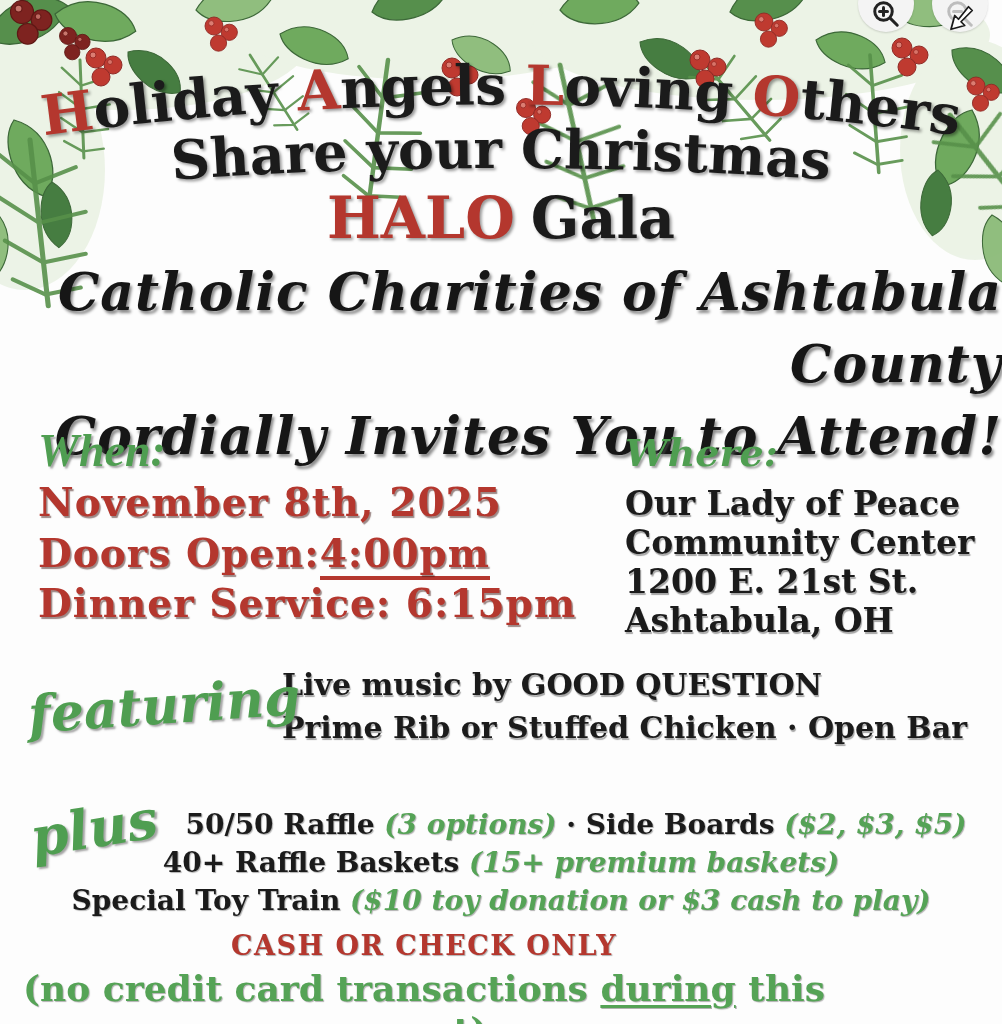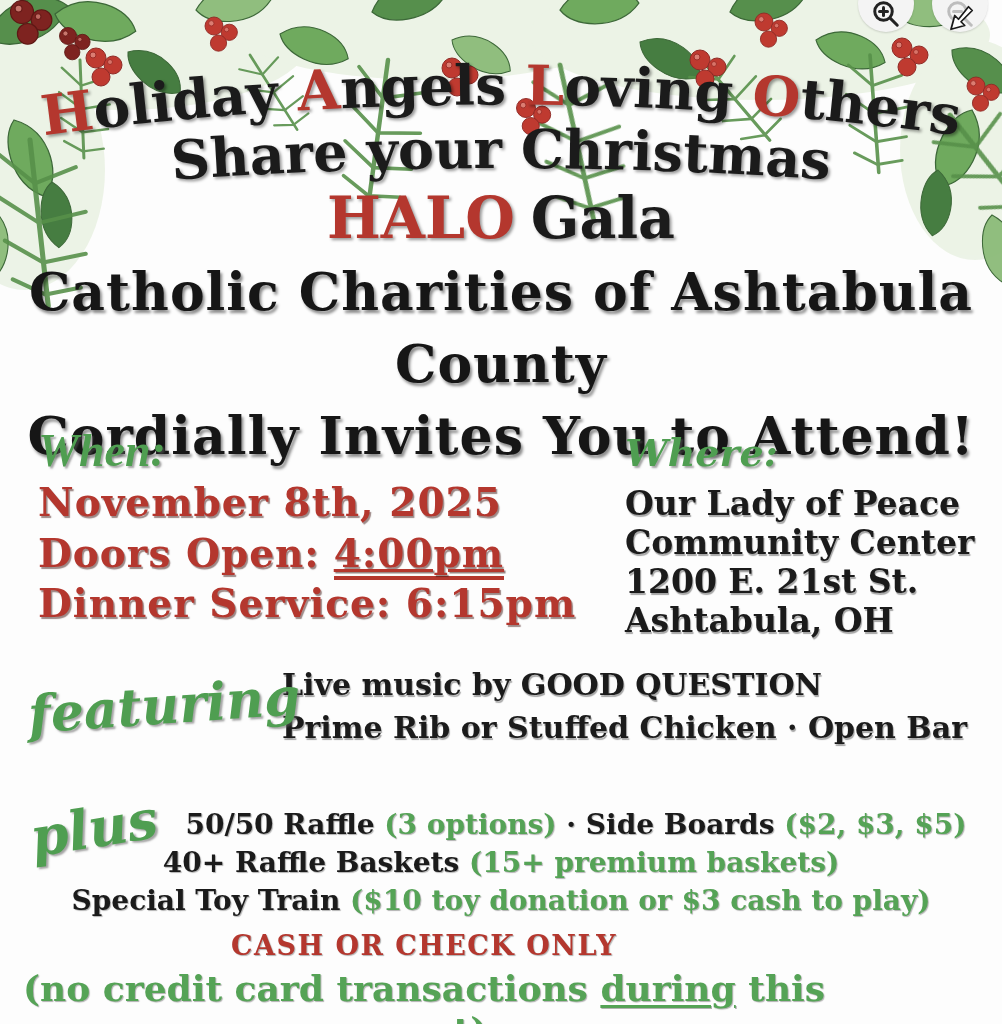--- a/index.html
+++ b/index.html
@@ -25,53 +25,53 @@
   .collapse{position:absolute;top:2px;right:24px;width:34px;height:34px;cursor:pointer;background:none;border:none;}
 
   
   .title-svg{position:absolute;top:46px;left:0;}
   .arc-text{font-family:"DejaVu Serif",serif;font-weight:bold;}
   .t-black{fill:var(--black);}
   .t-red{fill:var(--red);}
   .title-shadow{filter:drop-shadow(2px 2px 1.5px rgba(0,0,0,.4));}
 
   
-  .invite{position:absolute;top:256px;left:0;width:1002px;text-align:center;
-          font-weight:bold;font-size:52px;line-height:1.38;color:#161616;
+  .invite{position:absolute;top:256px;left:0;width:1002px;text-align:right;
+          font-style:italic;font-weight:bold;font-size:52px;line-height:1.38;color:#161616;
           text-shadow:2px 3px 3px rgba(0,0,0,.45);letter-spacing:1px;}
 
   .script{font-style:italic;font-weight:bold;color:var(--green);
           text-shadow:2px 2px 2px rgba(90,90,90,.55);}
 
   
   .when{position:absolute;left:38px;top:424px;}
   .when .script{font-size:46px;margin-bottom:0;font-family:Liberation Serif, serif;}
   .red-line{color:var(--red);font-weight:bold;font-size:39px;line-height:1.3;
             letter-spacing:1px;text-shadow:1.5px 1.5px 1px rgba(60,20,15,.5);white-space:nowrap;}
-  .u-red{border-bottom:4px solid var(--red);padding-bottom:0px;margin-left:14px;text-decoration:underline;}
+  .u-red{border-bottom:4px solid var(--red);padding-bottom:0px;}
 
   .where{position:absolute;left:625px;top:430px;}
   .where .script{font-size:38px;margin-bottom:10px;}
   .blk-line{color:var(--black);font-weight:bold;font-size:33px;line-height:1.18;
             text-shadow:1px 1.5px 1px rgba(0,0,0,.35);white-space:nowrap;}
 
   
   .featuring{position:absolute;left:28px;top:664px;display:flex;align-items:center;}
   .featuring .script{font-size:52px;transform:rotate(-4deg);width:228px;flex:none;}
   .feat-lines{margin-left:26px;font-weight:bold;font-size:30px;color:var(--black);
               line-height:1.42;text-shadow:1px 1.5px 1px rgba(0,0,0,.35);white-space:nowrap;}
 
   
   .plus-label{position:absolute;left:30px;top:796px;font-size:54px;transform:rotate(-9deg);}
   .plus-lines{position:absolute;left:0;top:806px;width:1002px;text-align:center;
               font-weight:bold;font-size:28px;line-height:1.36;
               text-shadow:1px 1px 1px rgba(0,0,0,.3);white-space:nowrap;}
   .plus-lines .first{padding-left:150px;}
   .seg-black{color:var(--black);text-align:center;}
-  .seg-green{color:var(--green-bright);}
+  .seg-green{color:var(--green-bright);font-style:italic;}
 
   
   .payment{position:absolute;left:0;top:930px;width:848px;text-align:center;}
   .pay-red{color:var(--red);font-weight:bold;font-size:27px;letter-spacing:1.5px;
            text-shadow:1px 1px 1px rgba(0,0,0,.3);}
   .pay-green{margin-top:6px;color:var(--green-bright);font-weight:bold;font-size:36px;
              text-shadow:1px 1px 1px rgba(0,0,0,.3);}
   .u-green{text-decoration:underline;text-decoration-thickness:2.5px;text-underline-offset:4px;}
 </style>
 </head>

